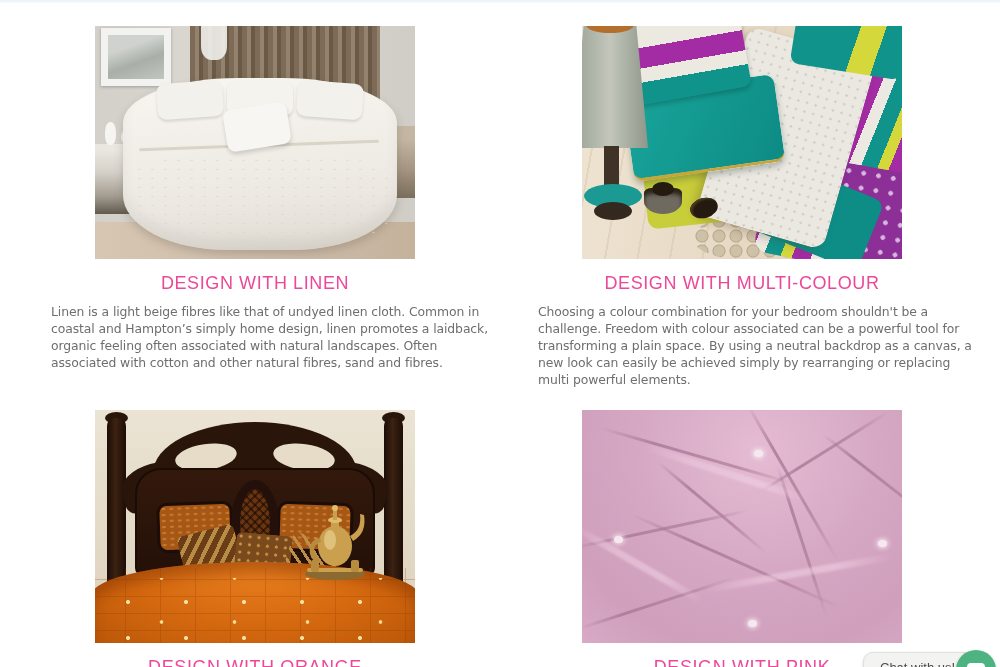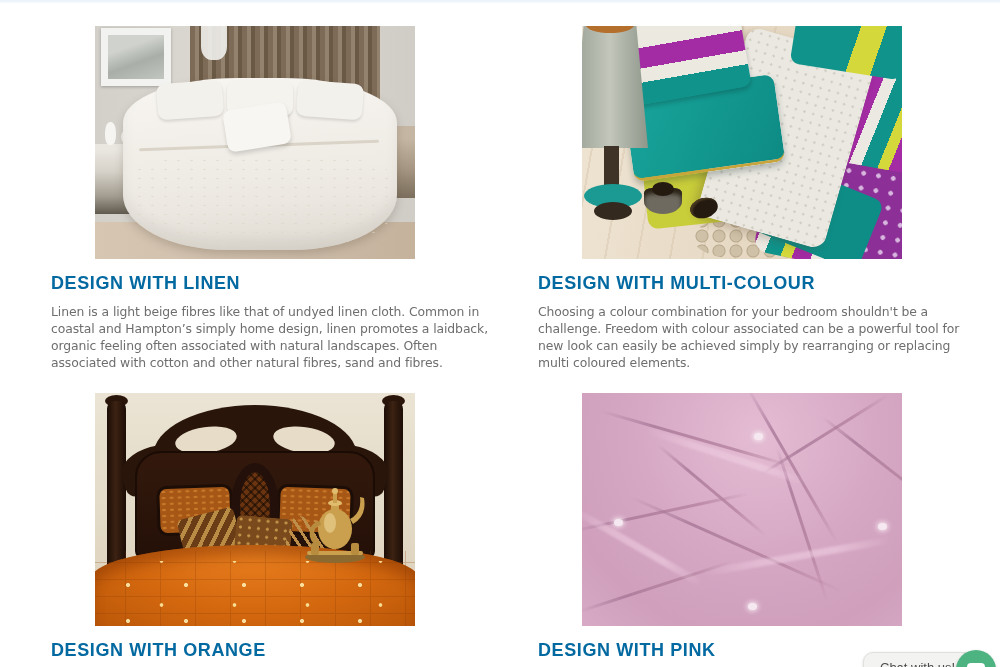--- a/index.html
+++ b/index.html
@@ -10,22 +10,22 @@
     background: linear-gradient(180deg, #e9f2f9, #f7fbfe); }
 
   .content { position: absolute; top: 26px; left: 51px;
     display: grid; grid-template-columns: 408px 408px; column-gap: 79px; row-gap: 22px; }
 
   .card { width: 408px; }
   .photo { width: 320px; height: 233px; margin: 0 auto; position: relative;
     overflow: hidden; background: #ddd; }
   .photo * { position: absolute; }
 
-  .card-title { font-size: 18px; line-height: 18px; font-weight: 700;
-    letter-spacing: 0.6px; color: #0369a1; 
+  .card-title { font-size: 18px; line-height: 18px; font-weight: 400;
+    letter-spacing: 0.6px; color: #ec4899; text-align: center;
     margin: 15px 0 11px 0; font-family: "Liberation Sans", sans-serif; }
 
   .card-body { font-family: "DejaVu Sans", sans-serif; font-size: 12.4px;
     line-height: 17px; color: #6e6e6e; letter-spacing: -0.1px; }
   .bline { display: block; white-space: nowrap; }
 
   
   .ph-linen { background: linear-gradient(90deg, #d3d0ca, #ddd9d2 45%, #d0cdc6); }
   .ln-wood { left: 95px; top: 0; width: 190px; height: 115px;
     background: repeating-linear-gradient(90deg, #7d6b57 0 5px, #93826d 5px 9px, #6a5945 9px 13px); }
@@ -242,22 +242,23 @@
       <div class="mc-base1"></div>
       <div class="mc-base2"></div>
       <div class="mc-bowl"></div>
       <div class="mc-conesm"></div>
       <div class="mc-cone"></div>
     </div>
     <h2 class="card-title">DESIGN WITH MULTI-COLOUR</h2>
     <p class="card-body">
       <span class="bline">Choosing a colour combination for your bedroom shouldn't be a</span>
       <span class="bline">challenge. Freedom with colour associated can be a powerful tool for</span>
+      <span class="bline">transforming a plain space. By using a neutral backdrop as a canvas, a</span>
       <span class="bline">new look can easily be achieved simply by rearranging or replacing</span>
-      <span class="bline">multi coloured elements.</span>
+      <span class="bline">multi powerful elements.</span>
     </p>
   </section>
 
   <section class="card">
     <div class="photo ph-orange">
       <div class="or-knobL"></div>
       <div class="or-knobR"></div>
       <div class="or-postL"></div>
       <div class="or-postR"></div>
       <div class="or-wingL"></div>

